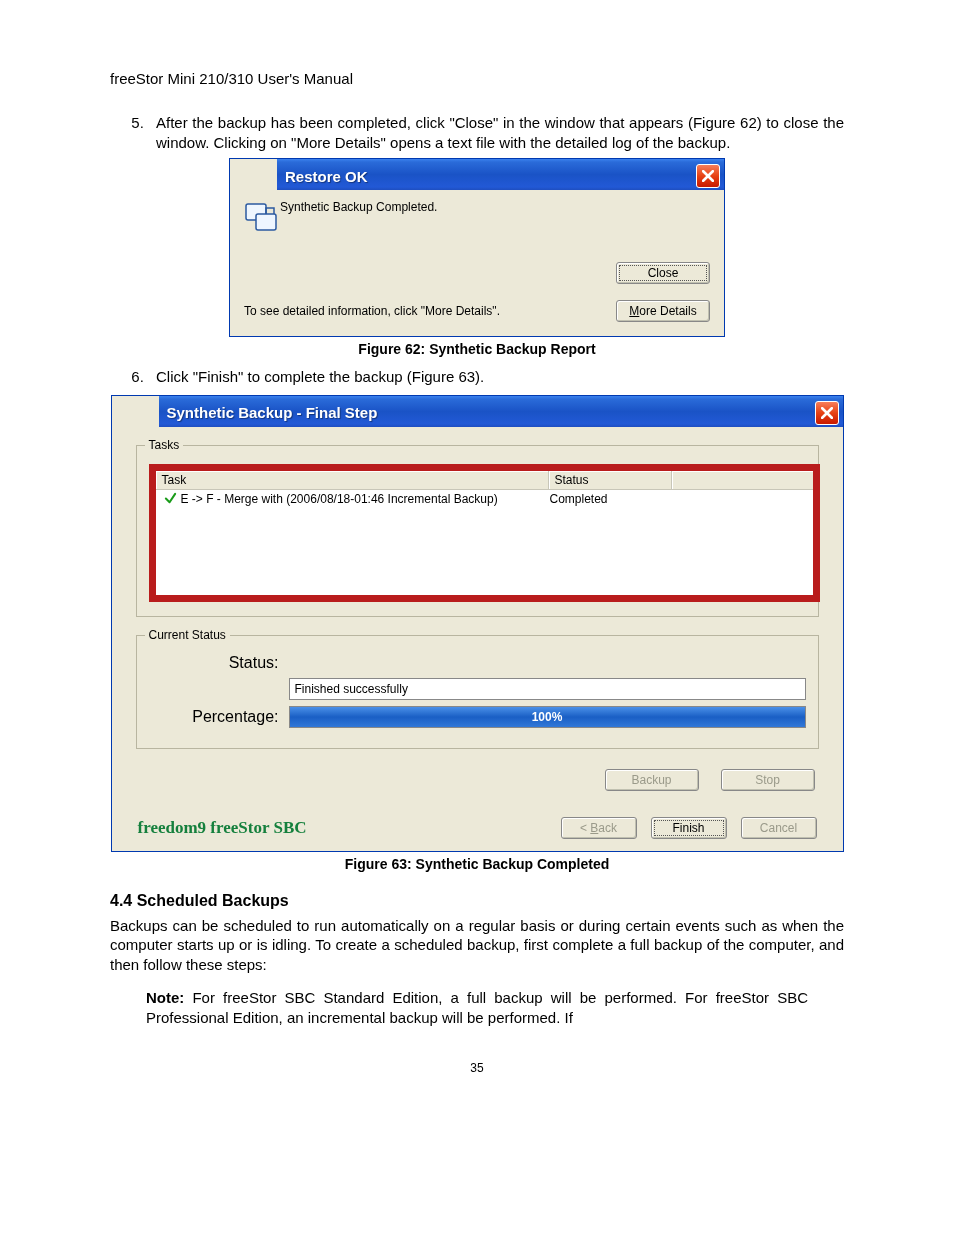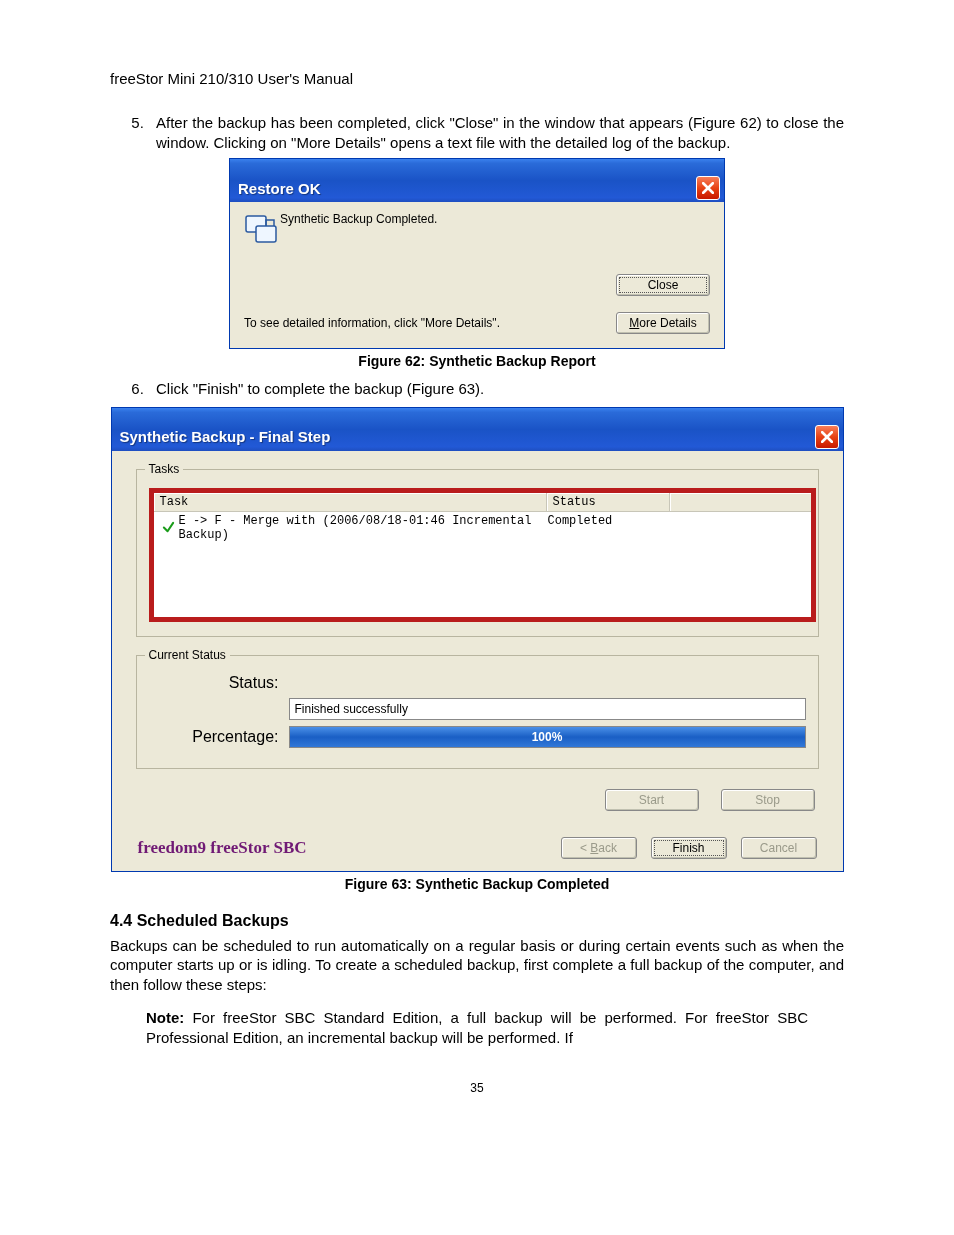--- a/index.html
+++ b/index.html
@@ -45,21 +45,22 @@
     box-sizing: border-box;
   }
   .xp-titlebar {
     background: linear-gradient(to bottom, #3a81ee 0%, #2a6bd9 10%, #1a53c6 50%, #2259d6 90%, #1e4ec0 100%);
     color: #fff;
     font-weight: bold;
     display: flex;
     align-items: center;
     justify-content: space-between;
     height: 28px;
-    padding: 15px 4px 0 8px;
+    padding: 3px 4px 0 8px;
+    margin-left: 47px;
   }
   .xp-titlebar .title-text {
     font-size: 15px;
     text-shadow: 1px 1px 1px rgba(0,0,0,0.4);
   }
   .xp-close {
     width: 22px;
     height: 22px;
     background: linear-gradient(to bottom, #f77e5a 0%, #e74214 50%, #c81900 100%);
     border: 1px solid #fff;
@@ -148,23 +149,22 @@
     position: absolute;
     top: -8px;
     left: 8px;
     background: #ece9d8;
     padding: 0 4px;
     font-size: 12px;
   }
   .task-table {
     width: 100%;
     background: #fff;
-    border: 5px solid #b91c1c;
+    border: 7px solid #b91c1c;
     height: 124px;
-    font-family: Liberation Mono, monospace;
   }
   .task-header-row {
     display: flex;
     background: #ece9d8;
     border-bottom: 1px solid #c8c6b8;
   }
   .task-header-cell {
     padding: 2px 6px;
     font-size: 12px;
     border-right: 1px solid #c8c6b8;
@@ -234,21 +234,21 @@
   .brand-row {
     display: flex;
     justify-content: space-between;
     align-items: center;
     padding: 0 2px;
   }
   .brand {
     font-family: Georgia, 'Times New Roman', serif;
     font-weight: bold;
     font-size: 17px;
-    color: #701a75;
+    color: #15803d;
   }
   .wizard-buttons {
     display: flex;
     gap: 14px;
   }
   .wizard-buttons .xp-button { min-width: 74px; }
 
   
   .section-heading {
     font-weight: bold;
@@ -366,21 +366,21 @@
             <div class="status-label"></div>
             <div class="status-field">Finished successfully</div>
           </div>
           <div class="status-row" style="margin-top:4px;">
             <div class="status-label">Percentage:</div>
             <div class="progress-bar">100%</div>
           </div>
         </div>
 
         <div class="start-stop-row">
-          <div class="xp-button disabled">Start</div>
+          <div class="xp-button disabled">Backup</div>
           <div class="xp-button disabled">Stop</div>
         </div>
 
         <div class="brand-row">
           <div class="brand">freedom9 freeStor SBC</div>
           <div class="wizard-buttons">
             <div class="xp-button disabled">&lt; <span style="text-decoration:underline">B</span>ack</div>
             <div class="xp-button default-btn">Finish</div>
             <div class="xp-button disabled">Cancel</div>
           </div>

